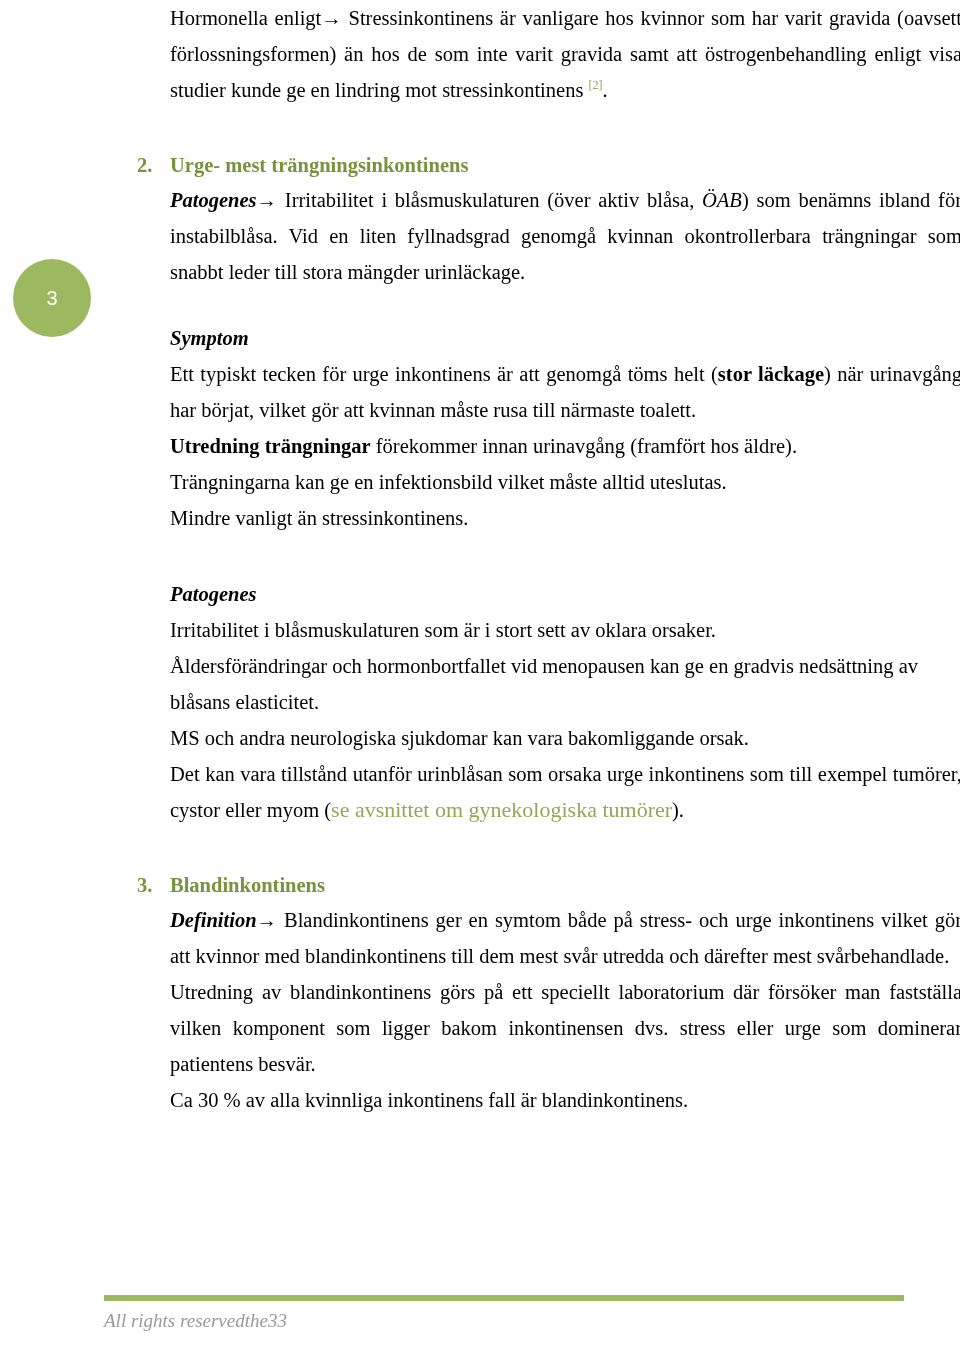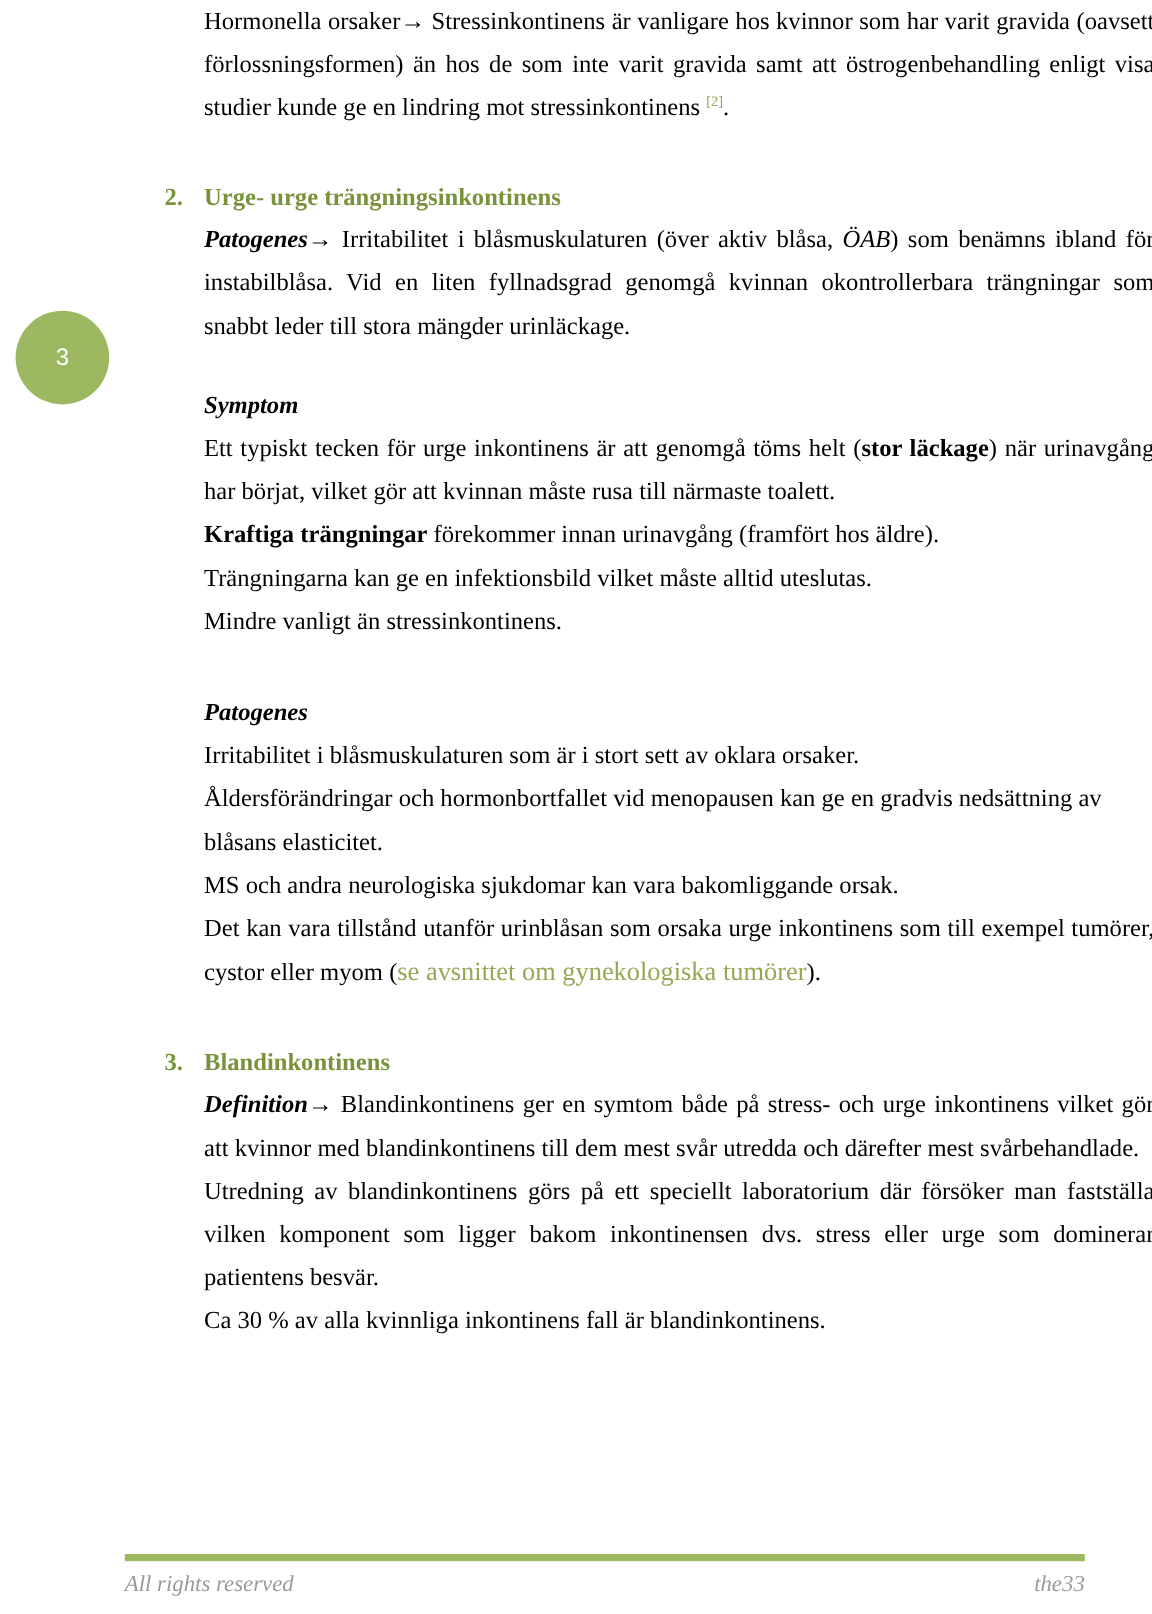--- a/index.html
+++ b/index.html
@@ -116,60 +116,59 @@
     width: 800px;
     height: 6px;
     background: #9cb860;
   }
   .footer {
     position: absolute;
     left: 104px;
     top: 1310px;
     width: 800px;
     display: flex;
-    justify-content: space-between;
     align-items: baseline;
     color: #9a9a9a;
     font-style: italic;
     font-size: 19px;
   }
 </style>
 </head>
 <body>
 
 <div class="page">
 
   <div class="page-bubble">3</div>
 
   <div class="content">
 
     <p class="body">
-      <span>Hormonella orsaker</span><span>→</span><span> Stressinkontinens är vanligare hos kvinnor som har varit gravida (oavsett förlossningsformen) än hos de som inte varit gravida samt att östrogenbehandling enligt visa studier kunde ge en lindring mot stressinkontinens </span><sup class="ref">[2]</sup><span>.</span>
+      <span>Hormonella enligt</span><span>→</span><span> Stressinkontinens är vanligare hos kvinnor som har varit gravida (oavsett förlossningsformen) än hos de som inte varit gravida samt att östrogenbehandling enligt visa studier kunde ge en lindring mot stressinkontinens </span><sup class="ref">[2]</sup><span>.</span>
     </p>
 
     <div class="gap-lg"></div>
 
     <h2 class="num-heading">
-      <span class="num">2.</span><span>Urge- urge trängningsinkontinens</span>
+      <span class="num">2.</span><span>Urge- mest trängningsinkontinens</span>
     </h2>
 
     <p class="body">
       <span class="defn">Patogenes</span><span class="defn">→</span><span> Irritabilitet i blåsmuskulaturen (över aktiv blåsa, </span><span class="term-bold-italic">ÖAB</span><span>) som benämns ibland för instabilblåsa. Vid en liten fyllnadsgrad genomgå kvinnan okontrollerbara trängningar som snabbt leder till stora mängder urinläckage.</span>
     </p>
 
     <div class="gap-md"></div>
 
     <p class="sub-heading">Symptom</p>
 
     <p class="body">
       <span>Ett typiskt tecken för urge inkontinens är att genomgå töms helt (</span><span class="u-bold">stor läckage</span><span>) när urinavgång har börjat, vilket gör att kvinnan måste rusa till närmaste toalett.</span>
     </p>
 
     <p class="body">
-      <span class="u-bold">Kraftiga trängningar</span><span> förekommer innan urinavgång (framfört hos äldre).</span>
+      <span class="u-bold">Utredning trängningar</span><span> förekommer innan urinavgång (framfört hos äldre).</span>
     </p>
 
     <p class="body left">Trängningarna kan ge en infektionsbild vilket måste alltid uteslutas.</p>
 
     <p class="body left">Mindre vanligt än stressinkontinens.</p>
 
     <div class="gap-lg"></div>
 
     <p class="sub-heading">Patogenes</p>
 

